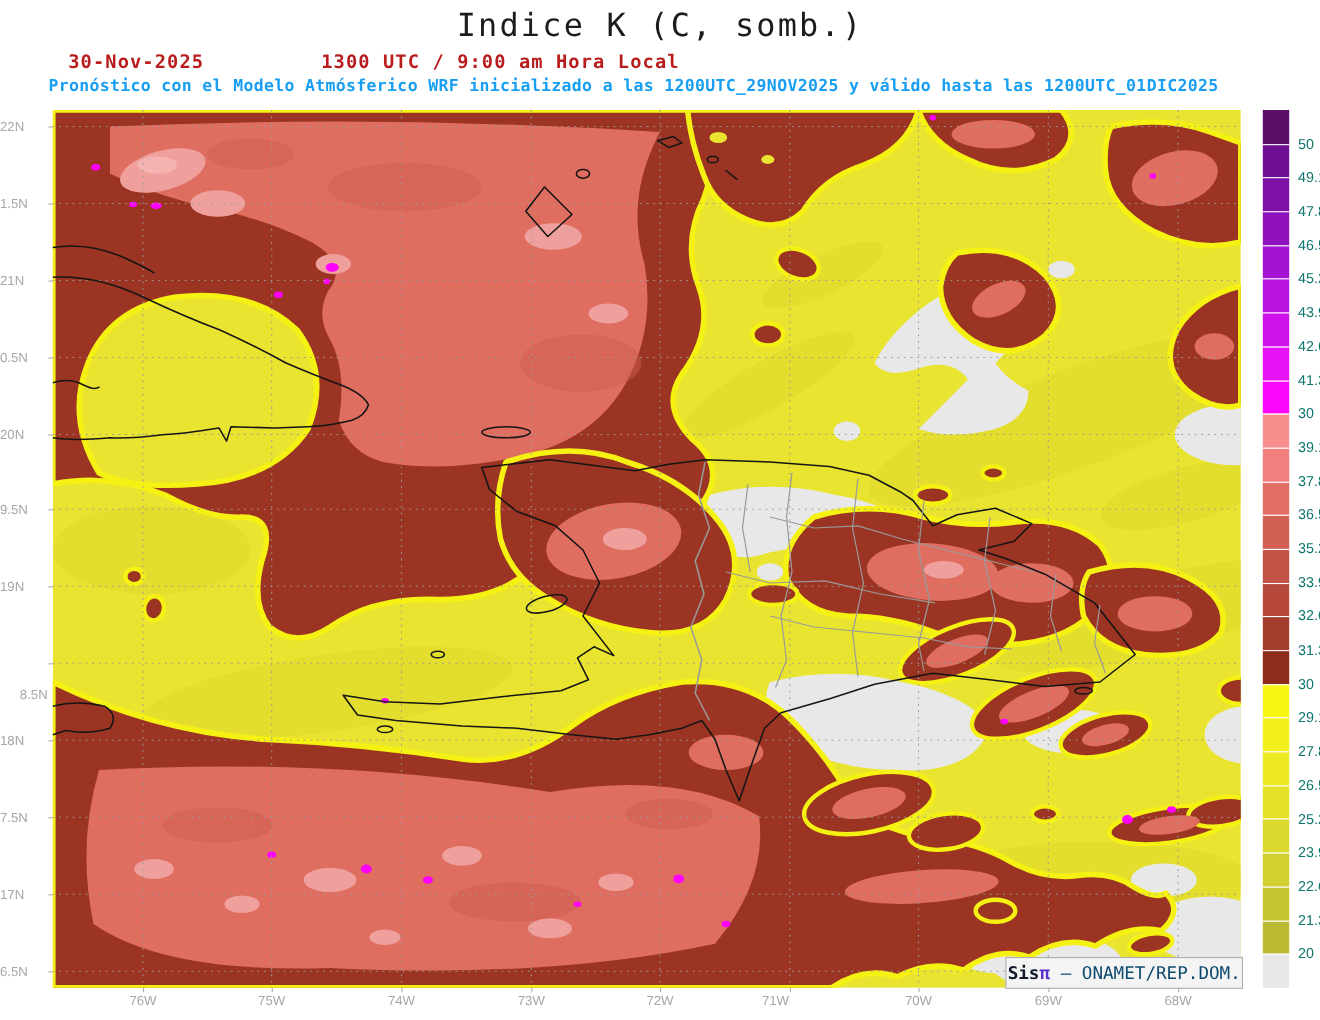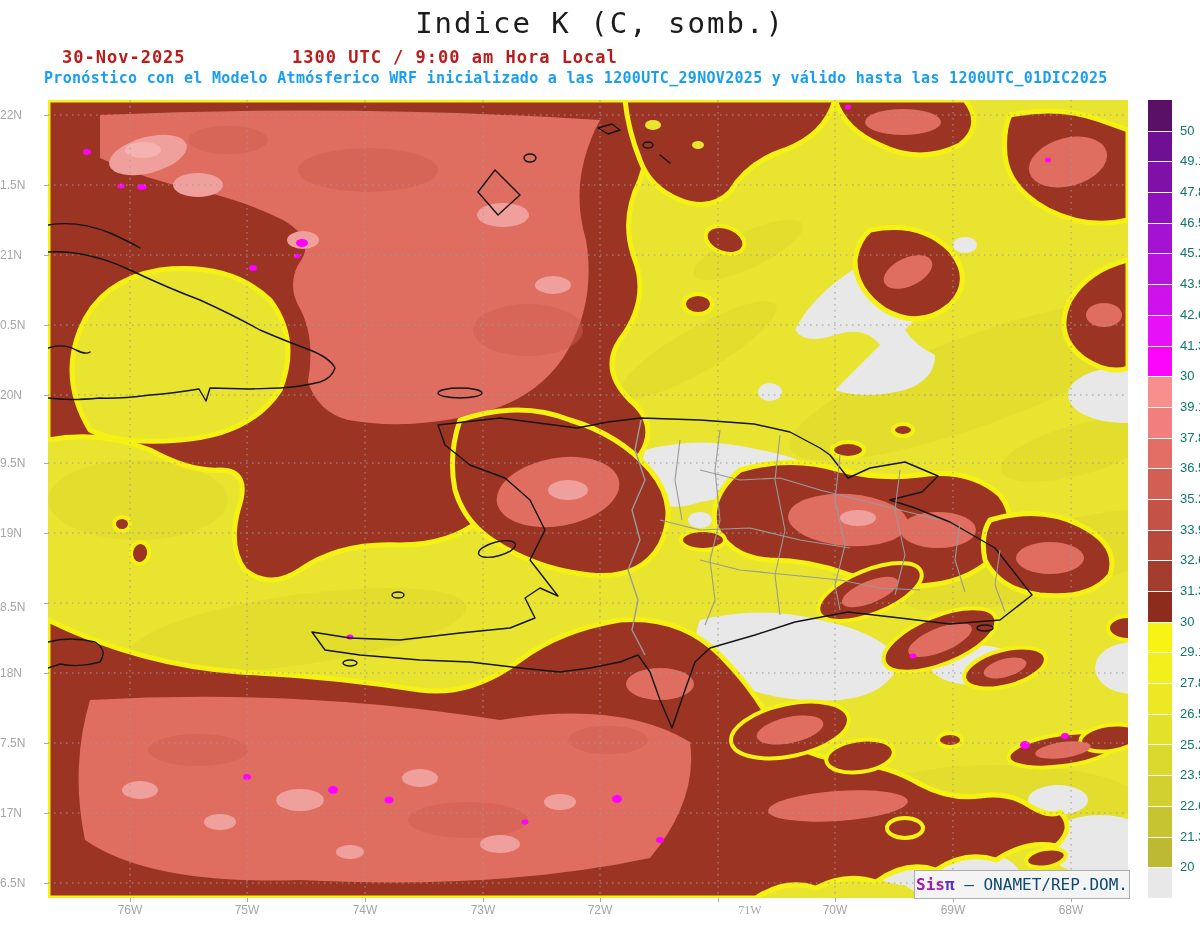--- a/index.html
+++ b/index.html
@@ -17,21 +17,21 @@
   .tickx{position:absolute;width:1px;height:4px;background:#aaa;top:898px;}
   .ticky{position:absolute;width:4px;height:1px;background:#aaa;left:44px;}
   #map-svg{position:absolute;left:48px;top:100px;}
   #colorbar{position:absolute;left:1148px;top:100px;width:24px;height:798px;}
   .cb-seg{width:24px;box-sizing:border-box;}
   .cb-label{position:absolute;left:1180px;font-family:"Liberation Sans",sans-serif;
         font-size:13px;color:#0f766e;}
   #attribution{position:absolute;left:914px;top:870px;width:214px;height:27px;
         background:#f4f4f4;border:1px solid #adadad;display:flex;align-items:center;
         justify-content:center;font-size:16px;white-space:pre;}
-  #attribution .brand{color:#a21caf;font-weight:700;}
+  #attribution .brand{color:#0f172a;font-weight:700;}
   #attribution .pi{color:#5a2fd0;font-weight:700;}
   #attribution .rest{color:#0c4a6e;}
 </style>
 </head>
 <body>
 
 <div id="page">
 
   <div class="title">Indice K (C, somb.)</div>
   <div class="hdr2" style="left:62px;">30-Nov-2025</div>
@@ -278,21 +278,21 @@
 <div class="lon-label" style="left: 108px;">76W</div>
     <div class="tickx" style="left: 130px;"></div>
     <div class="lon-label" style="left: 225px;">75W</div>
     <div class="tickx" style="left: 247px;"></div>
     <div class="lon-label" style="left: 343px;">74W</div>
     <div class="tickx" style="left: 365px;"></div>
     <div class="lon-label" style="left: 461px;">73W</div>
     <div class="tickx" style="left: 483px;"></div>
     <div class="lon-label" style="left: 578px;">72W</div>
     <div class="tickx" style="left: 600px;"></div>
-    <div class="lon-label" style="left: 728px; font-family: Liberation Serif, serif;">71W</div>
+    <div class="lon-label" style="left: 683px;">71W</div>
     <div class="tickx" style="left: 718px;"></div>
     <div class="lon-label" style="left: 813px;">70W</div>
     <div class="tickx" style="left: 835px;"></div>
     <div class="lon-label" style="left: 931px;">69W</div>
     <div class="tickx" style="left: 953px;"></div>
     <div class="lon-label" style="left: 1049px;">68W</div>
     <div class="tickx" style="left: 1071px;"></div>
     <div class="lat-label" style="top: 108px;">22N</div>
     <div class="ticky" style="top: 115px;"></div>
     <div class="lat-label" style="top: 178px;">1.5N</div>
@@ -300,21 +300,21 @@
     <div class="lat-label" style="top: 248px;">21N</div>
     <div class="ticky" style="top: 255px;"></div>
     <div class="lat-label" style="top: 318px;">0.5N</div>
     <div class="ticky" style="top: 325px;"></div>
     <div class="lat-label" style="top: 388px;">20N</div>
     <div class="ticky" style="top: 395px;"></div>
     <div class="lat-label" style="top: 456px;">9.5N</div>
     <div class="ticky" style="top: 463px;"></div>
     <div class="lat-label" style="top: 526px;">19N</div>
     <div class="ticky" style="top: 533px;"></div>
-    <div class="lat-label" style="top: 600px;">8.5N</div>
+    <div class="lat-label" style="top: 624px; margin-left: 18px;">8.5N</div>
     <div class="ticky" style="top: 603px;"></div>
     <div class="lat-label" style="top: 666px;">18N</div>
     <div class="ticky" style="top: 673px;"></div>
     <div class="lat-label" style="top: 736px;">7.5N</div>
     <div class="ticky" style="top: 743px;"></div>
     <div class="lat-label" style="top: 806px;">17N</div>
     <div class="ticky" style="top: 813px;"></div>
     <div class="lat-label" style="top: 876px;">6.5N</div>
     <div class="ticky" style="top: 883px;"></div>
     <div class="cb-label" style="top: 122.692px;">50</div>

